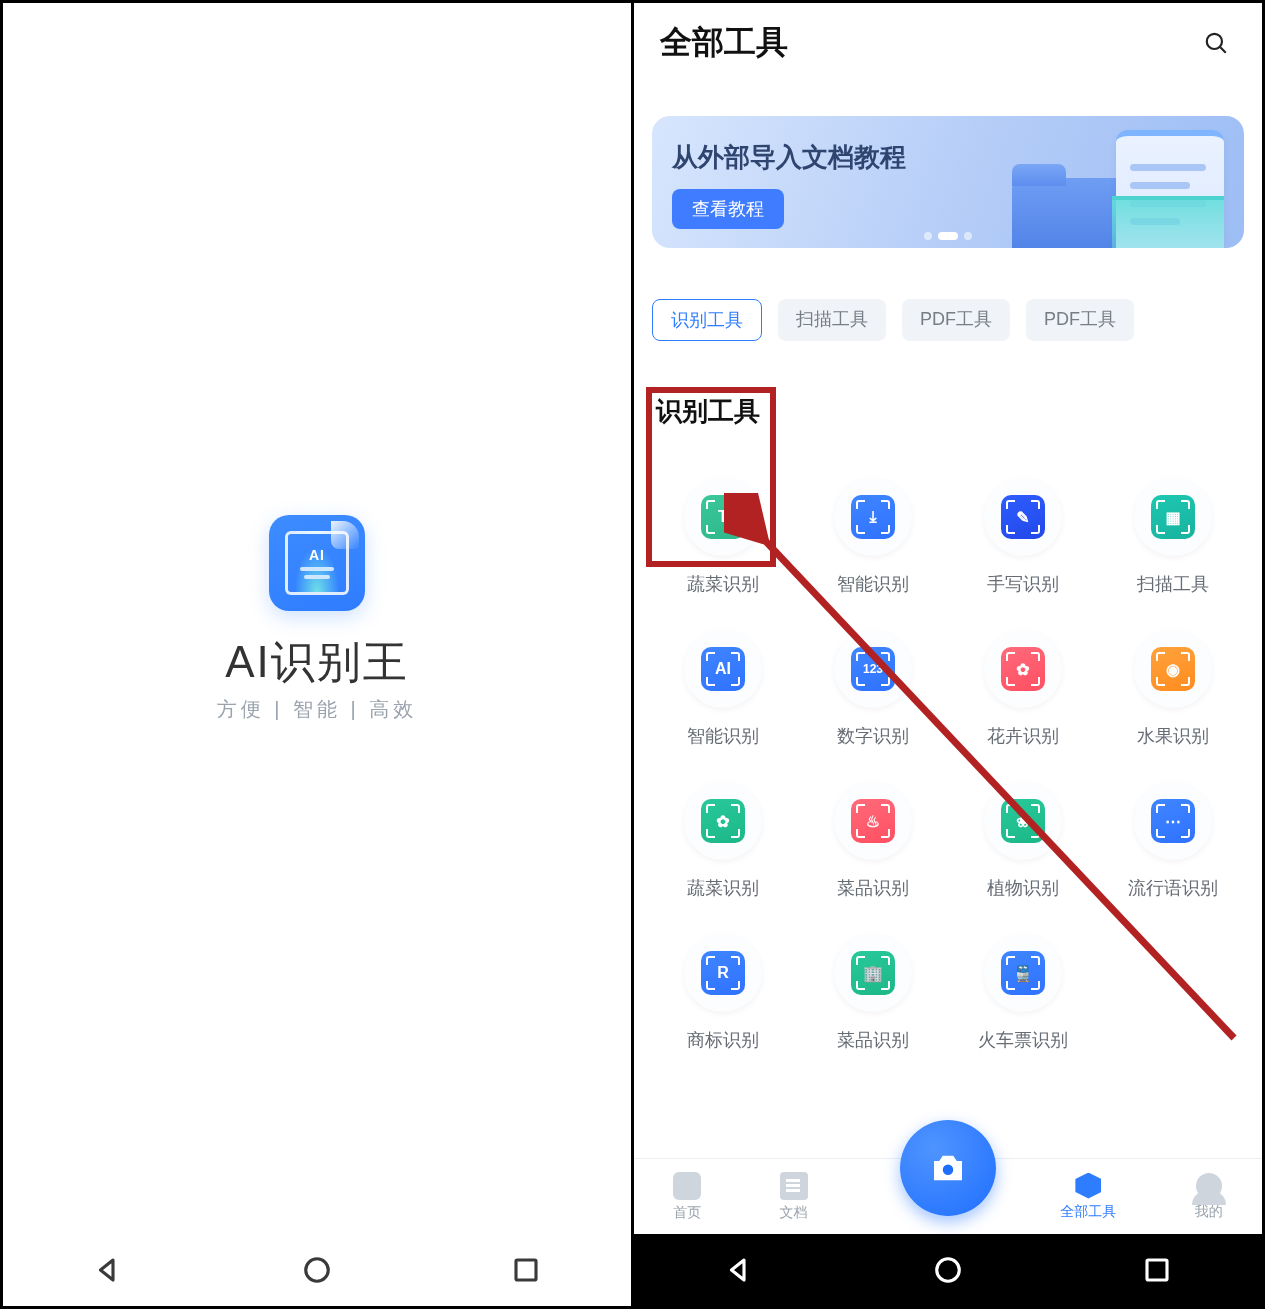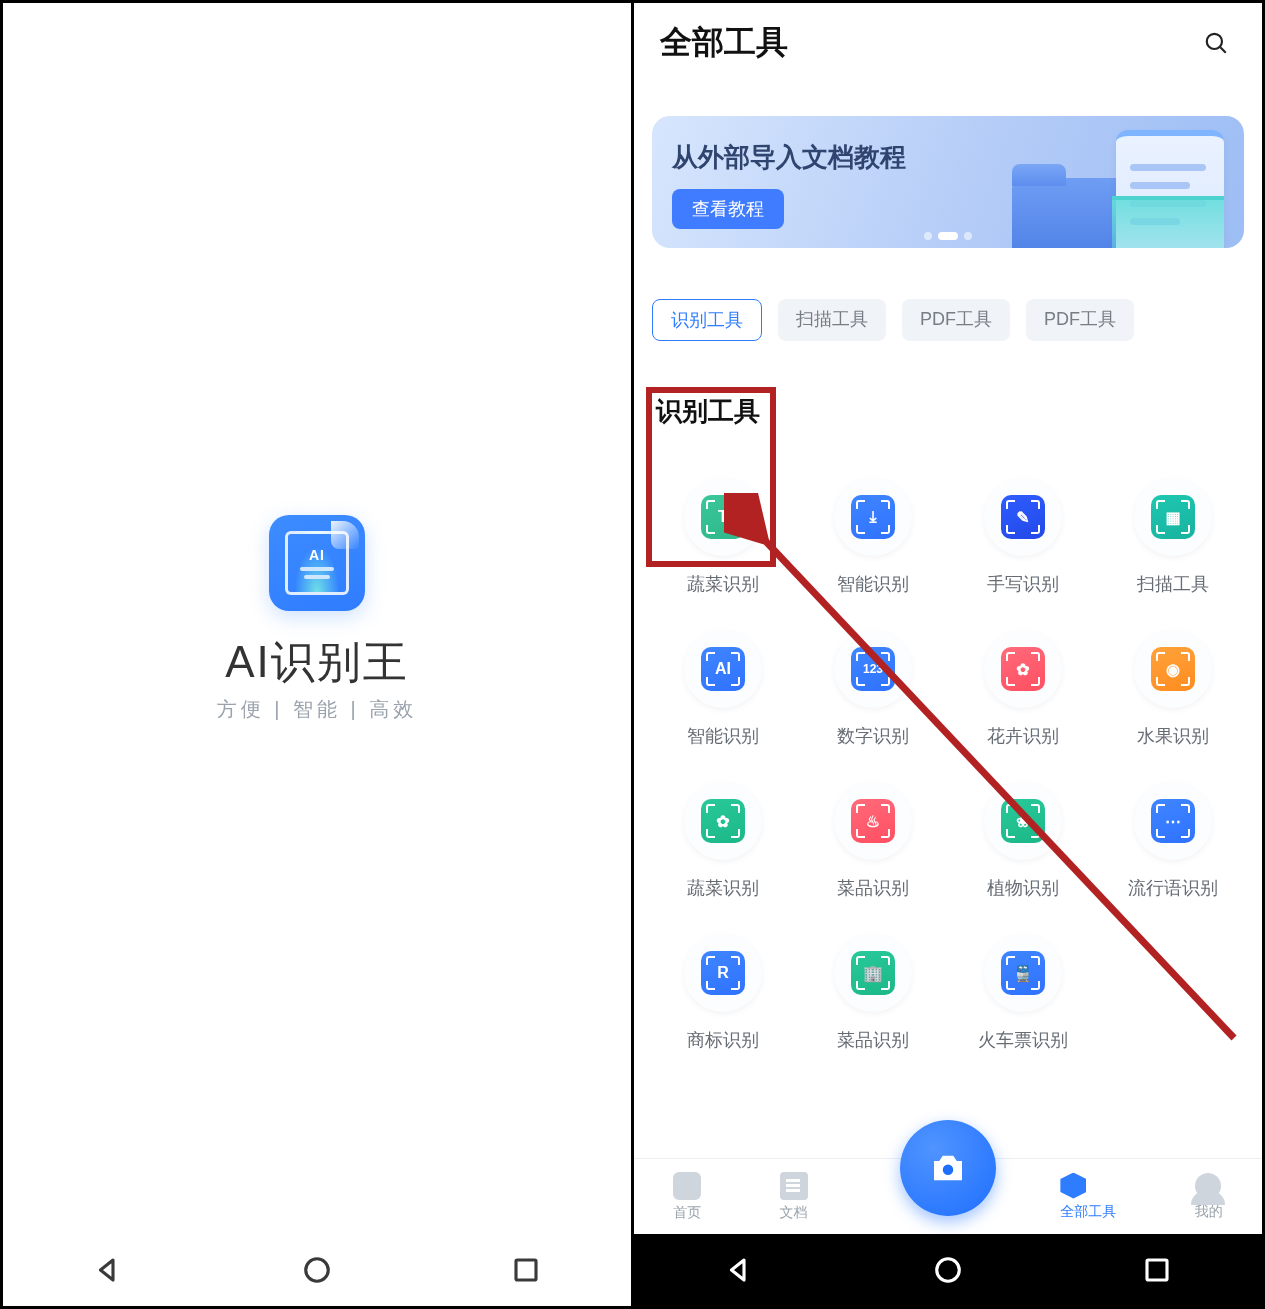--- a/index.html
+++ b/index.html
@@ -214,21 +214,21 @@
   .bottom-nav{
     flex:none;
     height:76px;
     border-top:1px solid #eceef2;
     display:flex;
     align-items:center;
     justify-content:space-around;
     position:relative;
     background:#fff;
   }
-  .nav-item{ display:flex; flex-direction:column; gap:4px; color:#9aa3ad; font-size:14px;}
+  .nav-item{ display:flex; flex-direction:column; align-items:center; gap:4px; color:#9aa3ad; font-size:14px;}
   .nav-item.active{ color:#2f7dff;}
   .nav-ico{ width:28px; height:28px; border-radius:6px; background:#cfd5dd;}
   .nav-doc{ border-radius:4px; background:#cfd5dd; position:relative;}
   .nav-doc::after{content:""; position:absolute; left:6px; top:7px; width:14px; height:3px; background:#fff; box-shadow:0 5px 0 #fff, 0 10px 0 #fff;}
   .nav-home{ border-radius:6px; background:#cfd5dd;}
   .nav-hex{ width:26px; height:26px; background:#2f7dff; clip-path: polygon(50% 0,100% 25%,100% 75%,50% 100%,0 75%,0 25%);}
   .nav-user{ width:26px; height:26px; border-radius:50%; background:#cfd5dd; position:relative;}
   .nav-user::after{content:""; position:absolute; left:-4px; bottom:-6px; width:34px; height:14px; border-radius:14px 14px 0 0; background:#cfd5dd;}
   .cam-fab{
     position:absolute;

